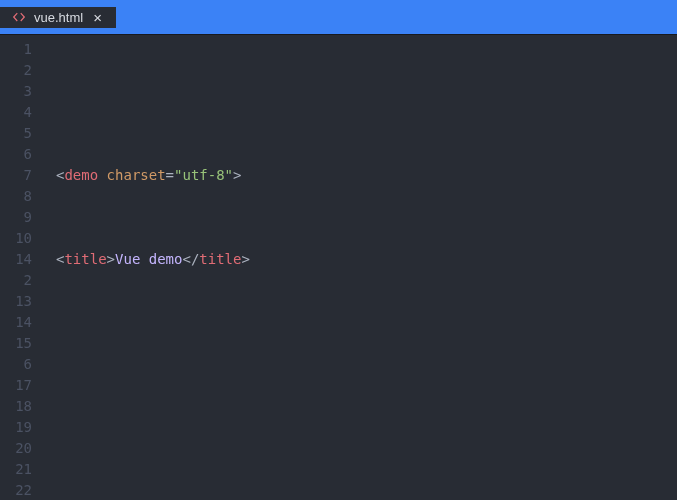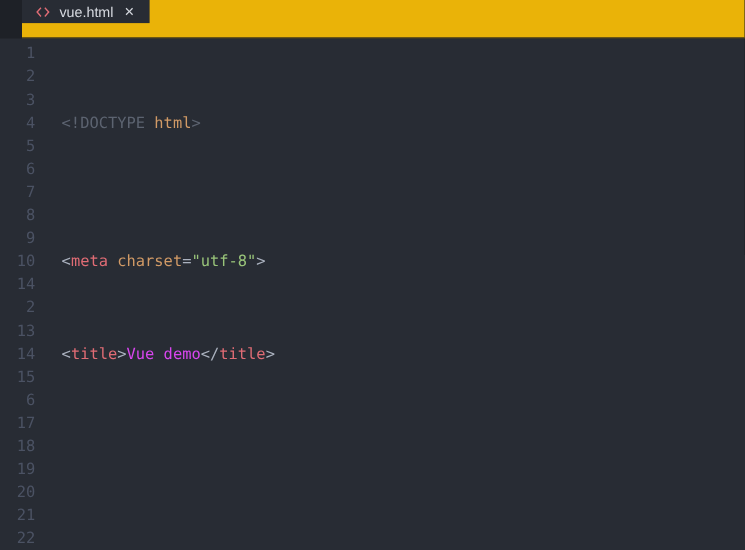--- a/index.html
+++ b/index.html
@@ -9,25 +9,24 @@
     color: #abb2bf;
     font-family: "Menlo", "Consolas", "DejaVu Sans Mono", monospace;
     font-size: 14px;
     line-height: 21px;
     width: 677px;
     height: 500px;
     overflow: hidden;
   }
   .tabbar {
     height: 34px;
-    background: #eab308;
+    background: #3b82f6;
     display: flex;
-    align-items: flex-start;
+    align-items: center;
     border-bottom: 1px solid #181a1f;
-    margin-left: 20px;
   }
   .tab {
     display: flex;
     align-items: center;
     gap: 8px;
     padding: 0 12px;
     background: #282c34;
     color: #d7dae0;
     cursor: pointer;
     font-family: -apple-system, BlinkMacSystemFont, "Segoe UI", sans-serif;
@@ -63,21 +62,21 @@
   }
   .codeline {
     height: 21px;
   }
   
   .c-punc   { color: #abb2bf; }
   .c-gray   { color: #5c6370; }  
   .c-tag    { color: #e06c75; }
   .c-attr   { color: #d19a66; }
   .c-str    { color: #98c379; }
-  .c-plain  { color: #d946ef; }
+  .c-plain  { color: #c4b5fd; }
 </style>
 </head>
 <body>
 
 <div class="tabbar">
   <div class="tab">
     <span class="file-icon">
       <svg width="14" height="14" viewBox="0 0 16 16">
           <path fill="#e06c75" d="M5.5 3L1 8l4.5 5 1-1L3 8l3.5-4-1-1zm5 0l-1 1L13 8l-3.5 4 1 1L15 8l-4.5-5z"></path>
         </svg>
@@ -107,25 +106,24 @@
       <div>6</div>
       <div>17</div>
       <div>18</div>
       <div>19</div>
       <div>20</div>
       <div>21</div>
       <div>22</div>
     </div>
   <div class="code">
 
-    <div class="codeline"><span class="c-gray">&lt;!</span><span class="c-gray">DOCTYPE</span><span class="c-gray"> </span><span class="c-attr">html</span><span class="c-gray">&gt;</span></div>
 
 
 
-    <div class="codeline"><span class="c-punc">&lt;</span><span class="c-tag">meta</span><span> </span><span class="c-attr">charset</span><span class="c-punc">=</span><span class="c-str">"utf-8"</span><span class="c-punc">&gt;</span></div>
+    <div class="codeline"><span class="c-punc">&lt;</span><span class="c-tag">demo</span><span> </span><span class="c-attr">charset</span><span class="c-punc">=</span><span class="c-str">"utf-8"</span><span class="c-punc">&gt;</span></div>
 
     <div class="codeline"><span class="c-punc">&lt;</span><span class="c-tag">title</span><span class="c-punc">&gt;</span><span class="c-plain">Vue demo</span><span class="c-punc">&lt;/</span><span class="c-tag">title</span><span class="c-punc">&gt;</span></div>
 
     
 
     
 
     
 
     

